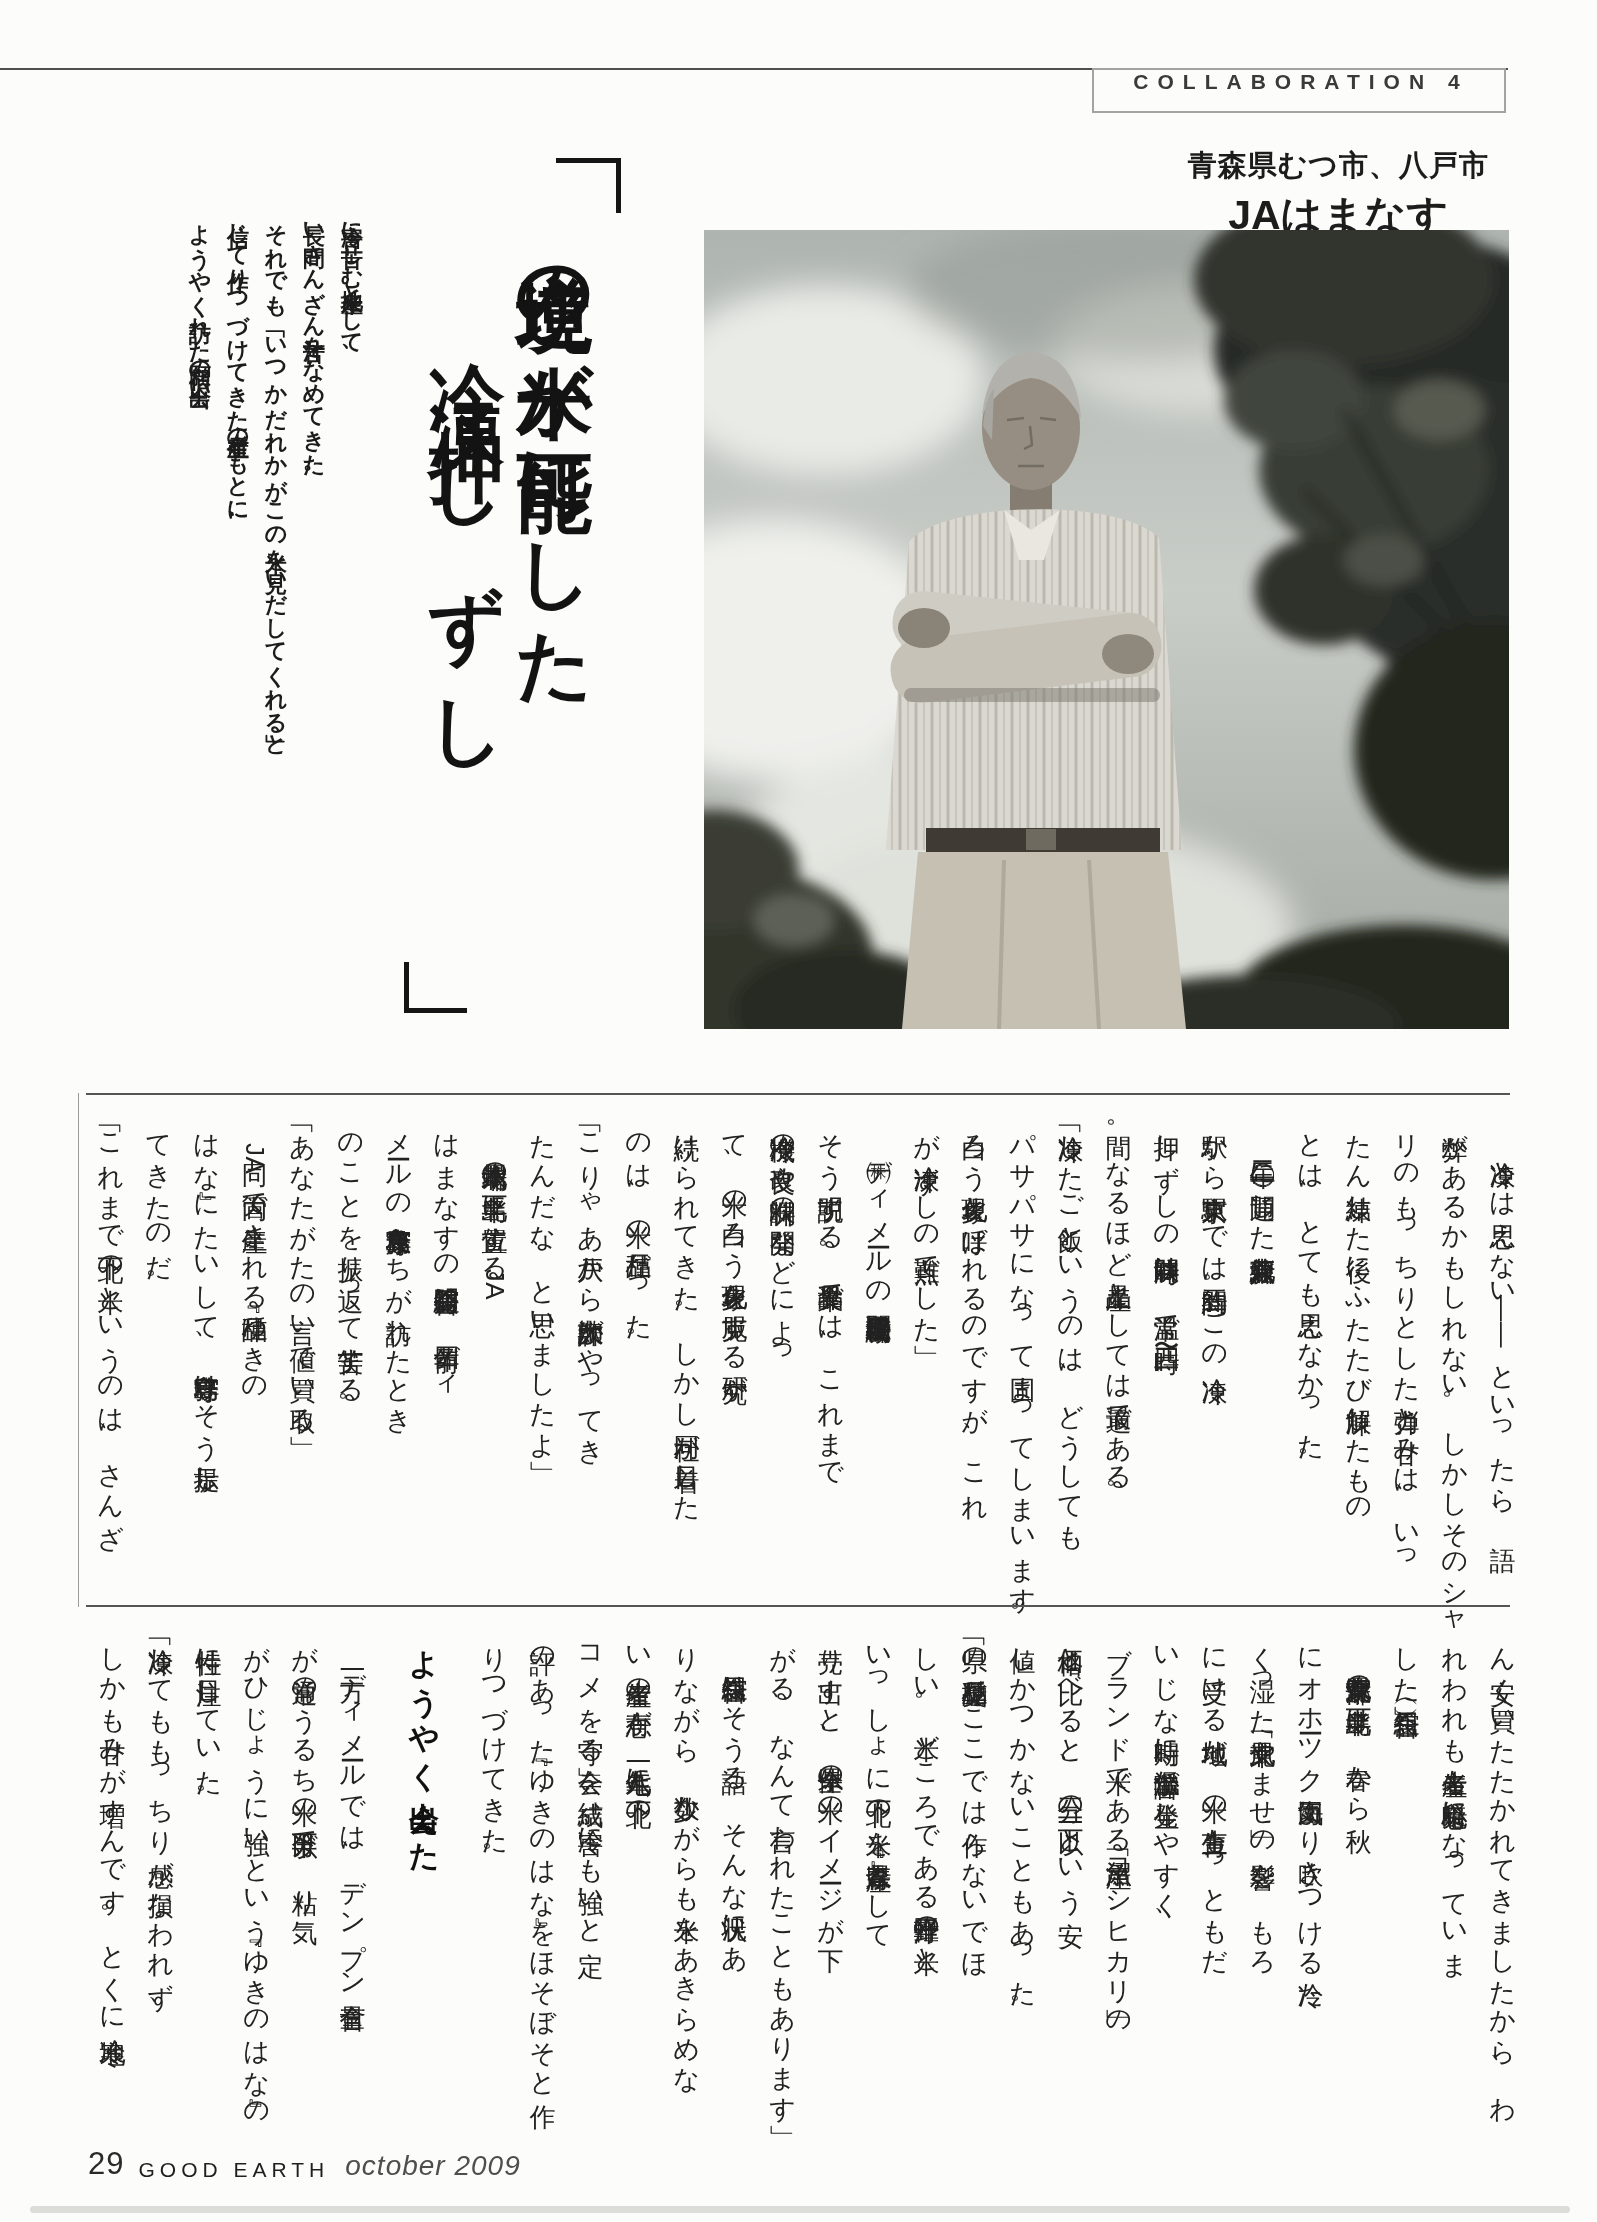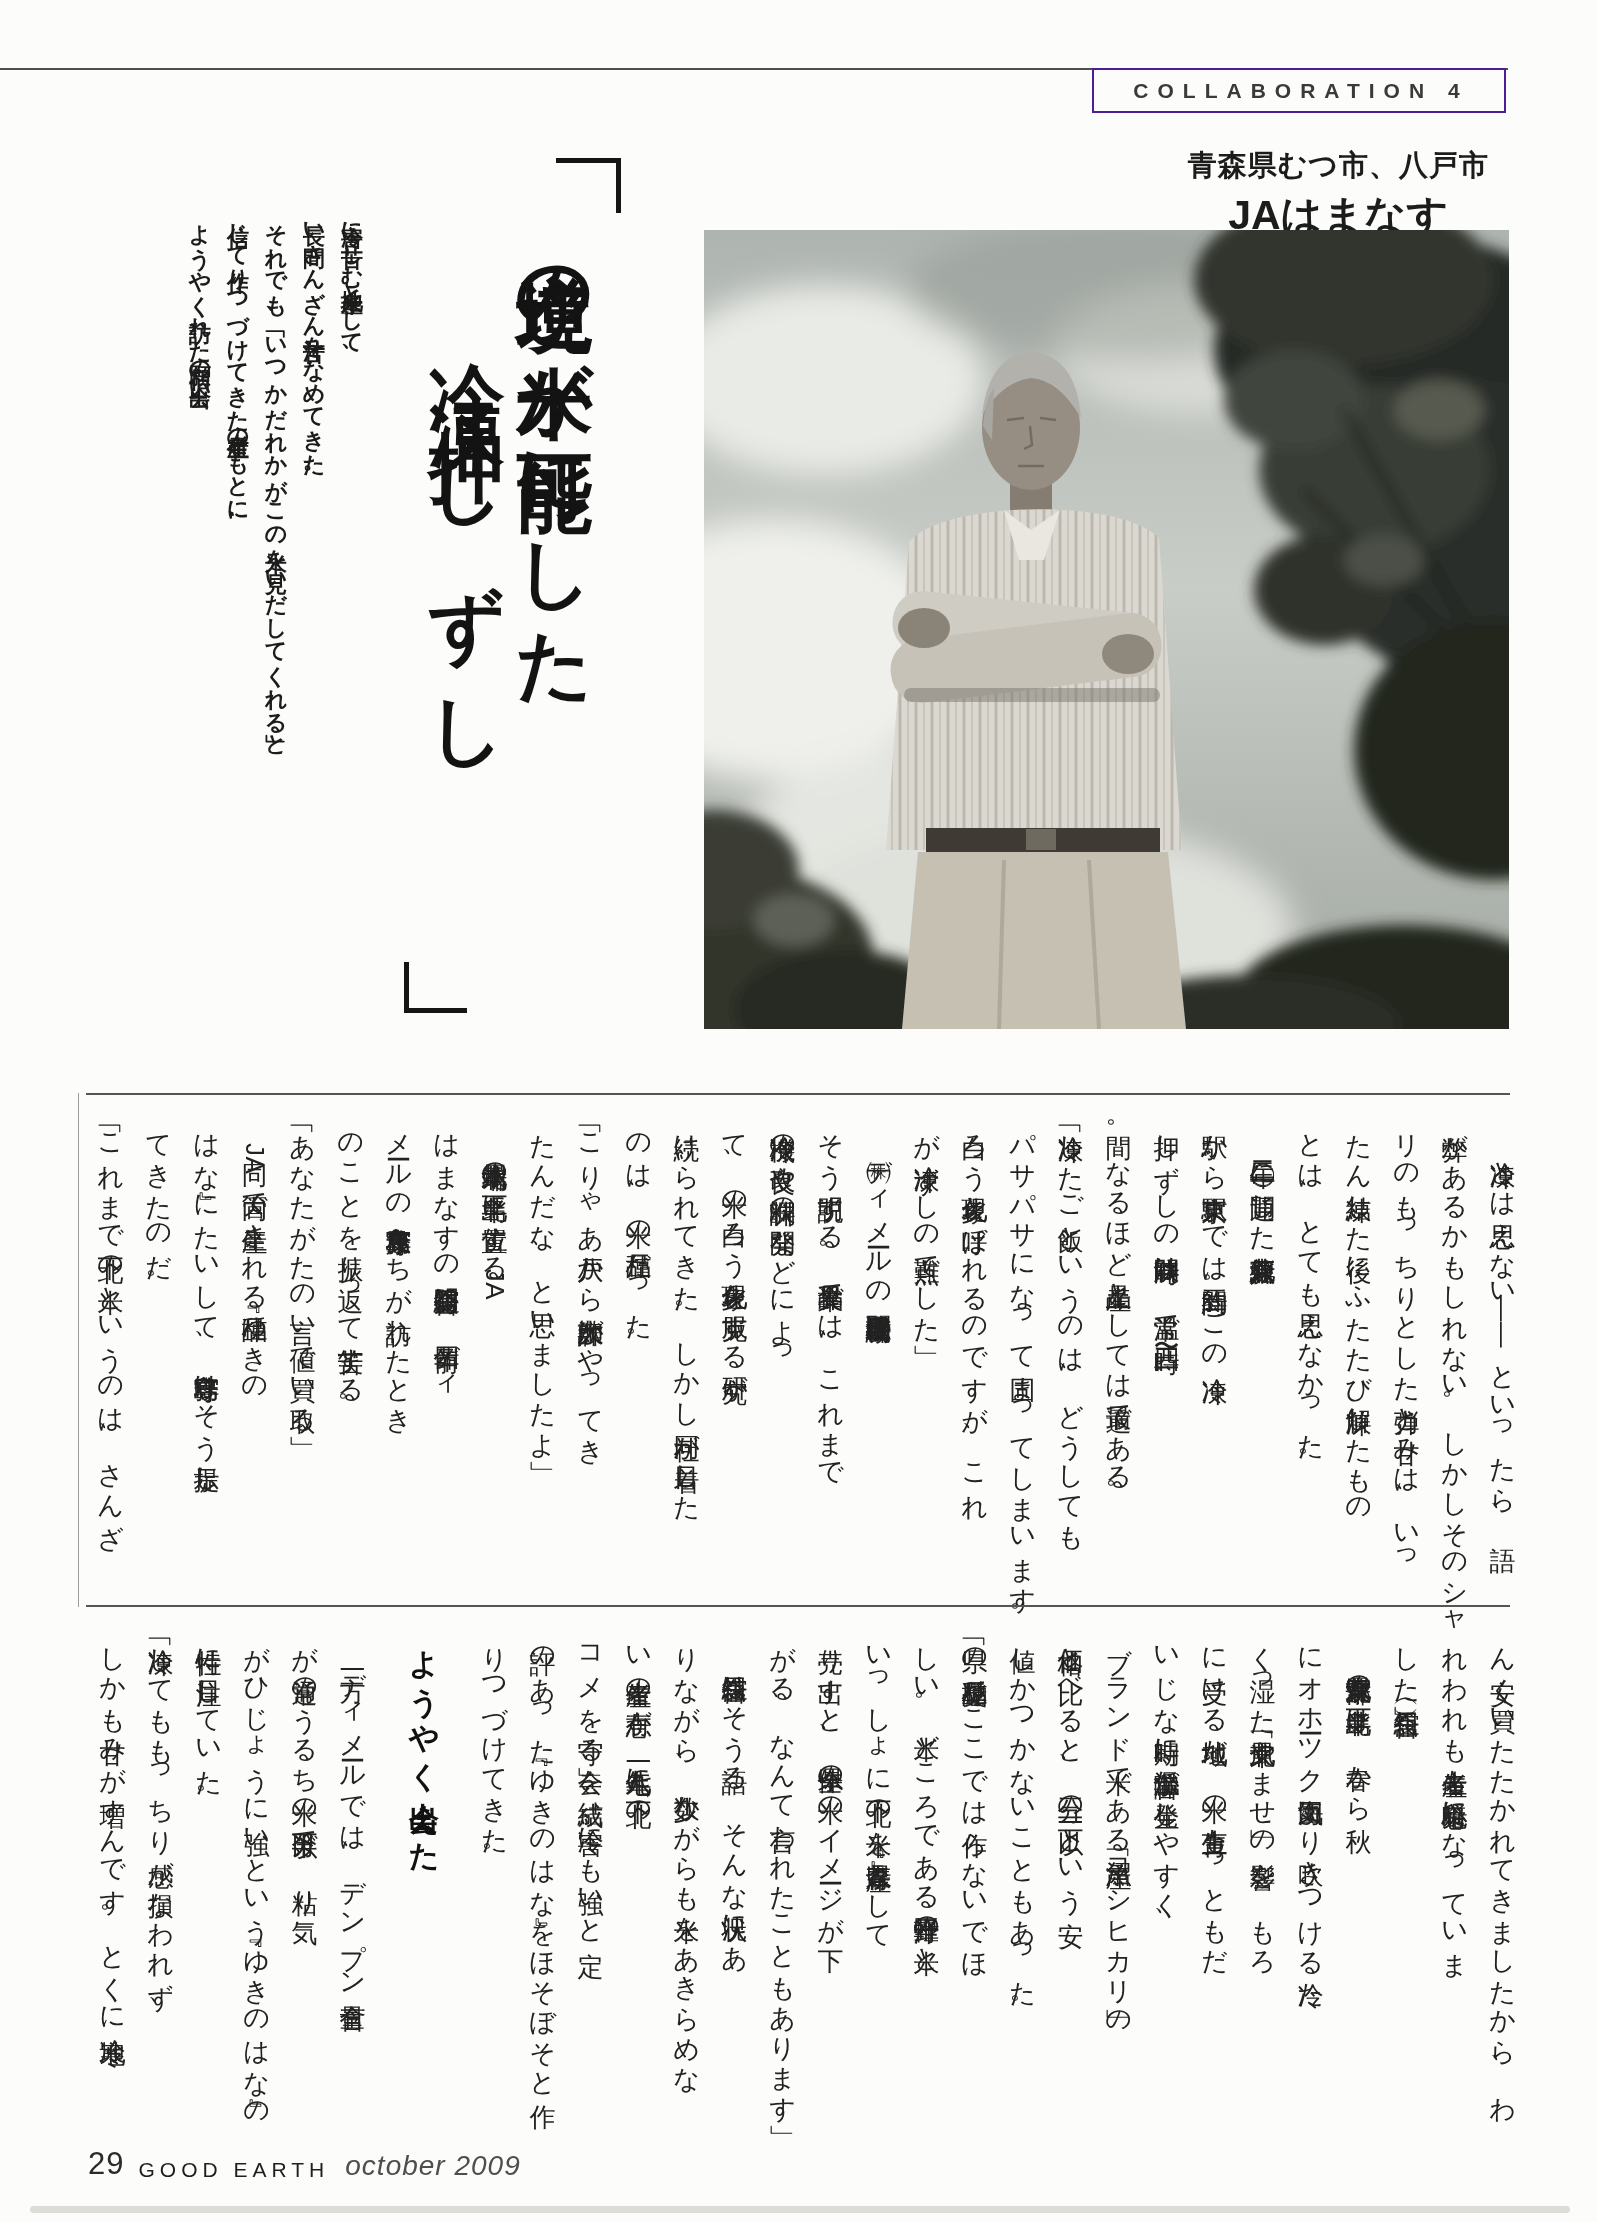--- a/index.html
+++ b/index.html
@@ -1,22 +1,22 @@
 <!DOCTYPE html>
 <html lang="ja"><head>
 <meta charset="utf-8">
 <style>
   html,body{margin:0;padding:0;background:#e4e4e2;}
   .page{position:relative;width:1597px;height:2222px;background:#fcfcfa;overflow:hidden;
         font-family:"Liberation Sans",sans-serif;color:#1c1c1c;}
   .abs{position:absolute;}
   
   .top-rule{left:0;top:68px;width:1508px;height:2px;background:#4f4f4f;}
-  .collab-box{left:1092px;top:68px;width:414px;height:45px;border:2px solid #4c1d95;
-        box-sizing:border-box;display:flex;align-items:center;justify-content:center;
+  .collab-box{left:1092px;top:68px;width:414px;height:45px;border:2px solid #a3a3a3;
+        box-sizing:border-box;display:flex;justify-content:center;
         font-size:21px;letter-spacing:9px;color:#3a3a3a;font-weight:600;padding-left:4px;}
   .header-block{right:108px;top:146px;text-align:center;}
   .header-region{font-size:29px;font-weight:bold;letter-spacing:1px;}
   .header-partners{margin-top:2px;font-size:41px;font-weight:bold;display:flex;
         align-items:center;justify-content:flex-end;flex-direction:column;}
   .x-mark{font-size:66px;font-weight:100;line-height:1;margin:0 2px;position:relative;top:3px;color:#161616;}
   
   .vtext{writing-mode:vertical-rl;text-orientation:mixed;}
   .headline-col{font-weight:900;font-size:76px;color:#131313;white-space:nowrap;line-height:1.15;}
   .hl-right{left:512px;top:212px;letter-spacing:2px;}

